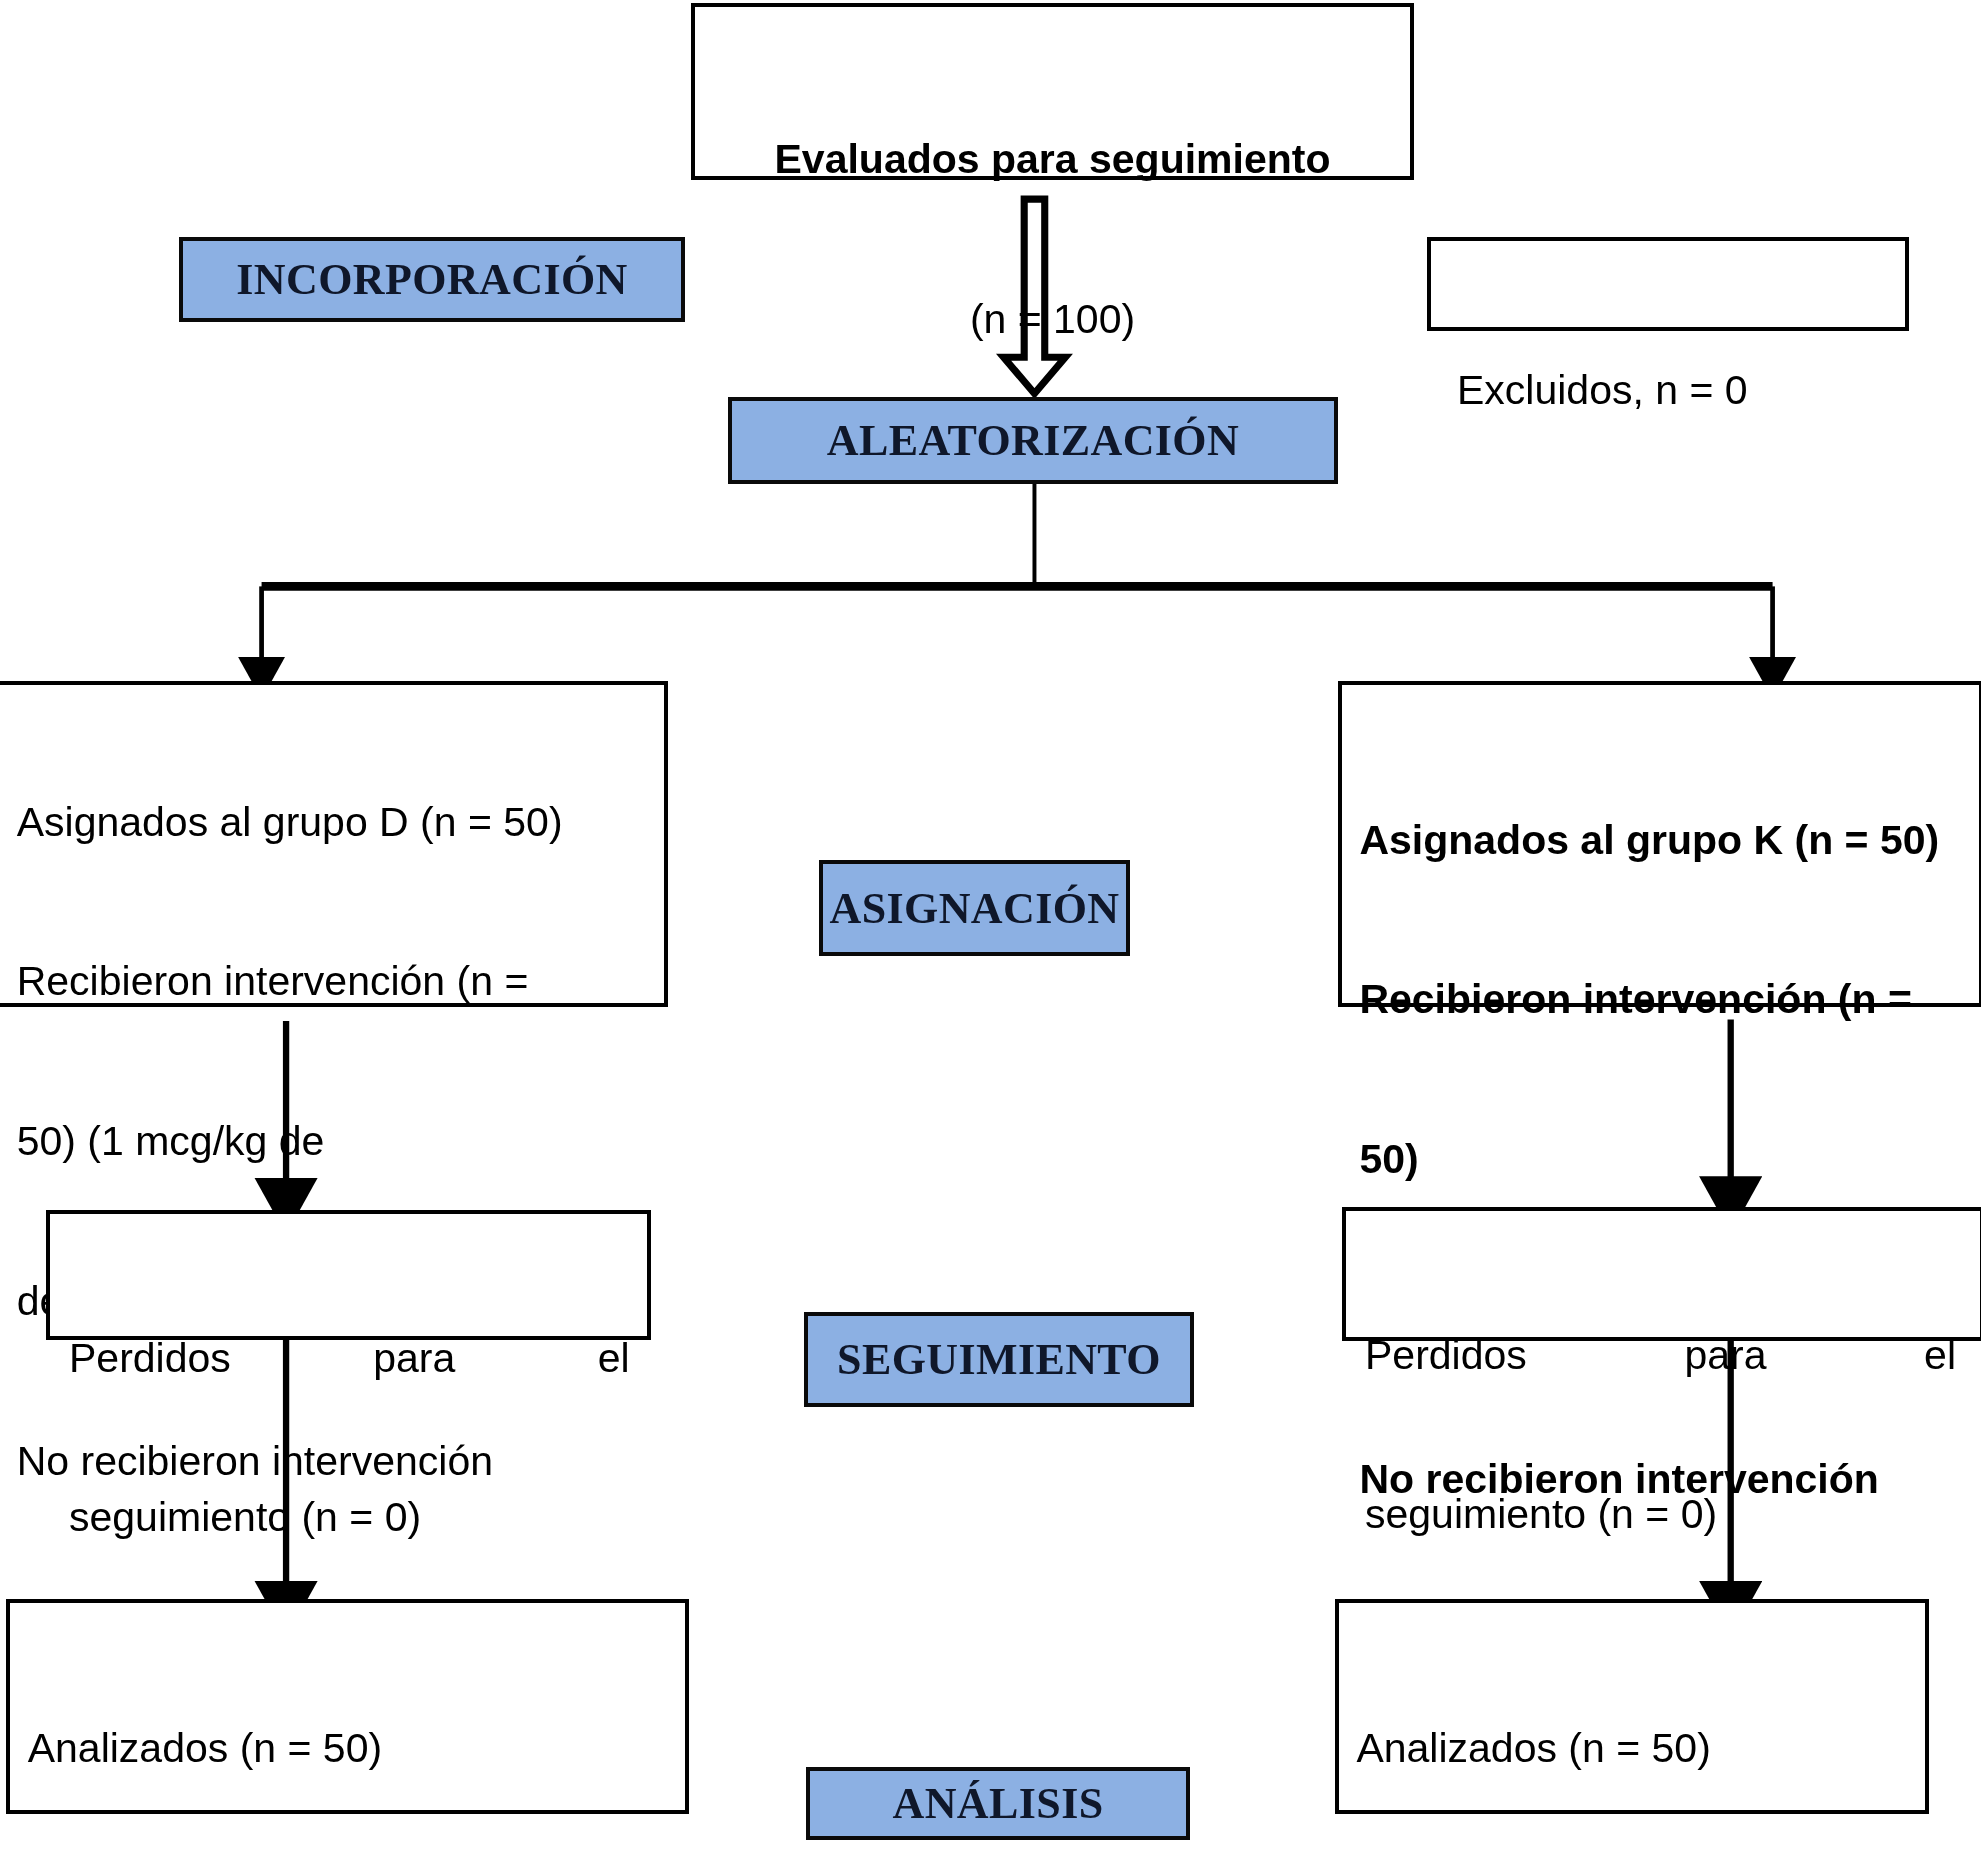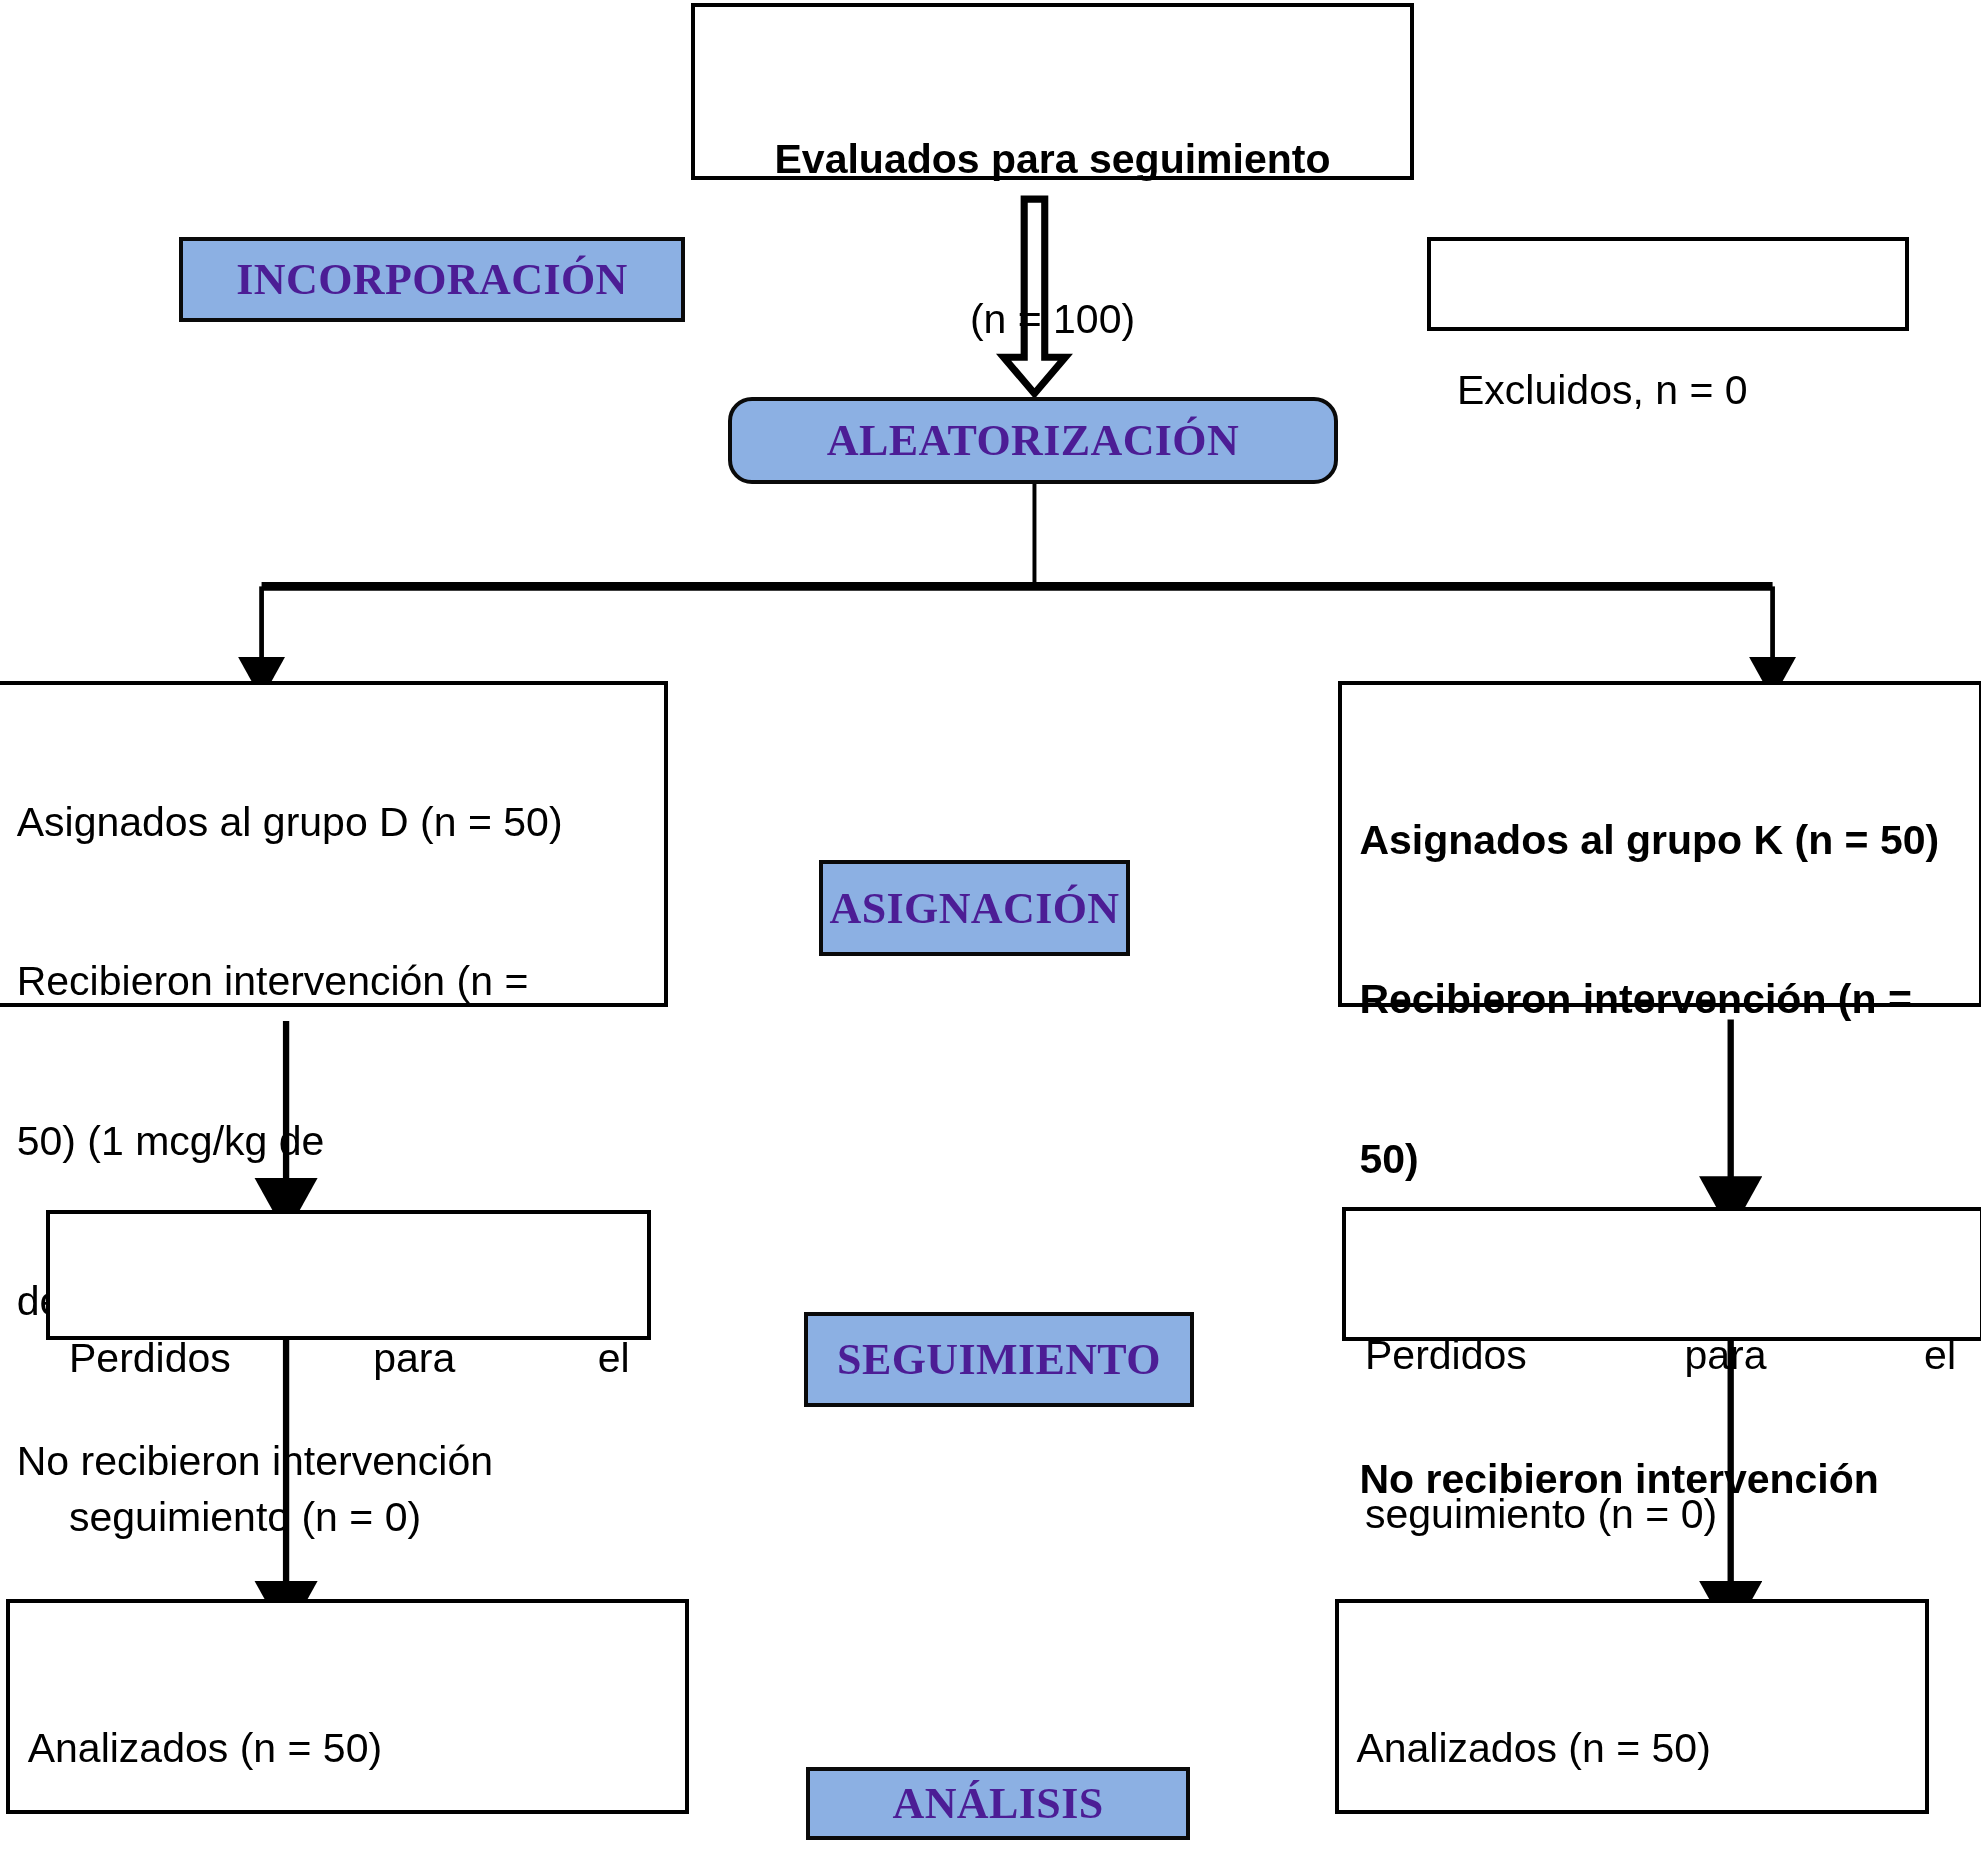--- a/index.html
+++ b/index.html
@@ -38,21 +38,21 @@
     background: #8cb0e3;
     display: flex;
     align-items: center;
     justify-content: center;
   }
   .stage .slabel {
     font-family: "Liberation Serif", serif;
     font-weight: bold;
     font-size: 44px;
     letter-spacing: 0.4px;
-    color: #4c1d95;
+    color: #0f172a;
     white-space: nowrap;
   }
   .center-txt {
     text-align: center;
   }
   .bold-line {
     font-weight: bold;
   }
   .just {
     text-align: justify;
@@ -117,21 +117,21 @@
   <div class="stage" style="left:179px; top:237px; width:506px; height:85px;">
     <span class="slabel">INCORPORACIÓN</span>
   </div>
 
   <div class="node" style="left:1427px; top:237px; width:482px; height:94px;">
     <div class="txt" style="left:26px; right:14.2px; top:16px;">
       <div>Excluidos, n = 0</div>
     </div>
   </div>
 
-  <div class="stage" style="left:728px; top:397px; width:610px; height:87px;border-radius:24px;">
+  <div class="stage" style="left:728px; top:397px; width:610px; height:87px;">
     <span class="slabel">ALEATORIZACIÓN</span>
   </div>
 
   <div class="node" style="left:-4.7px; top:681px; width:673px; height:326px;">
     <div class="txt" style="top:4px;">
       <div>Asignados al grupo D (n = 50)</div>
       <div>Recibieron intervención (n =</div>
       <div>50) (1 mcg/kg de</div>
       <div>dexmedetomidina IN)</div>
       <div>No recibieron intervención</div>

